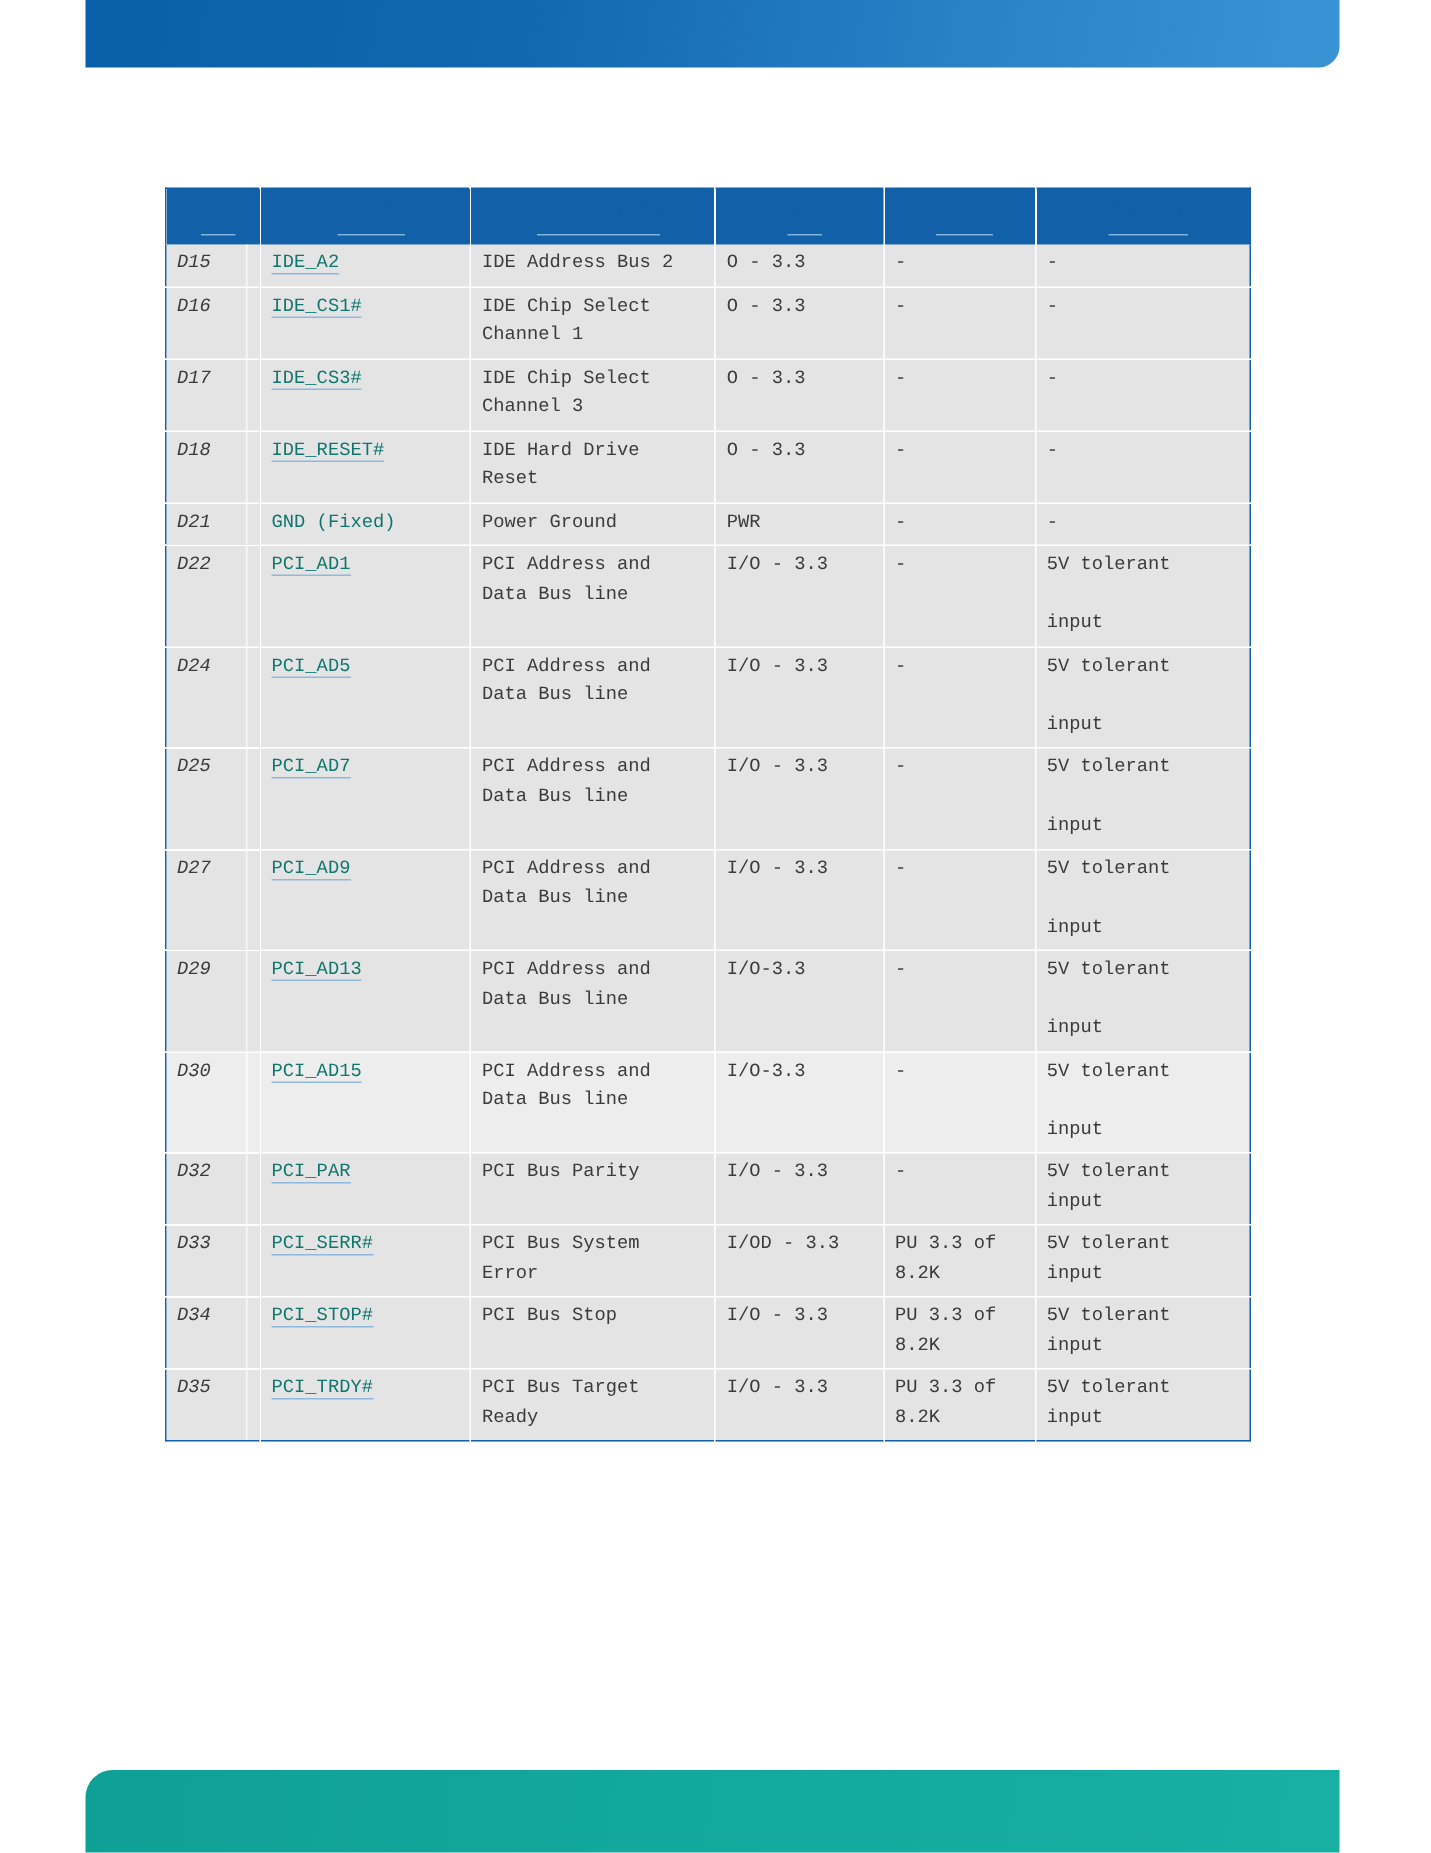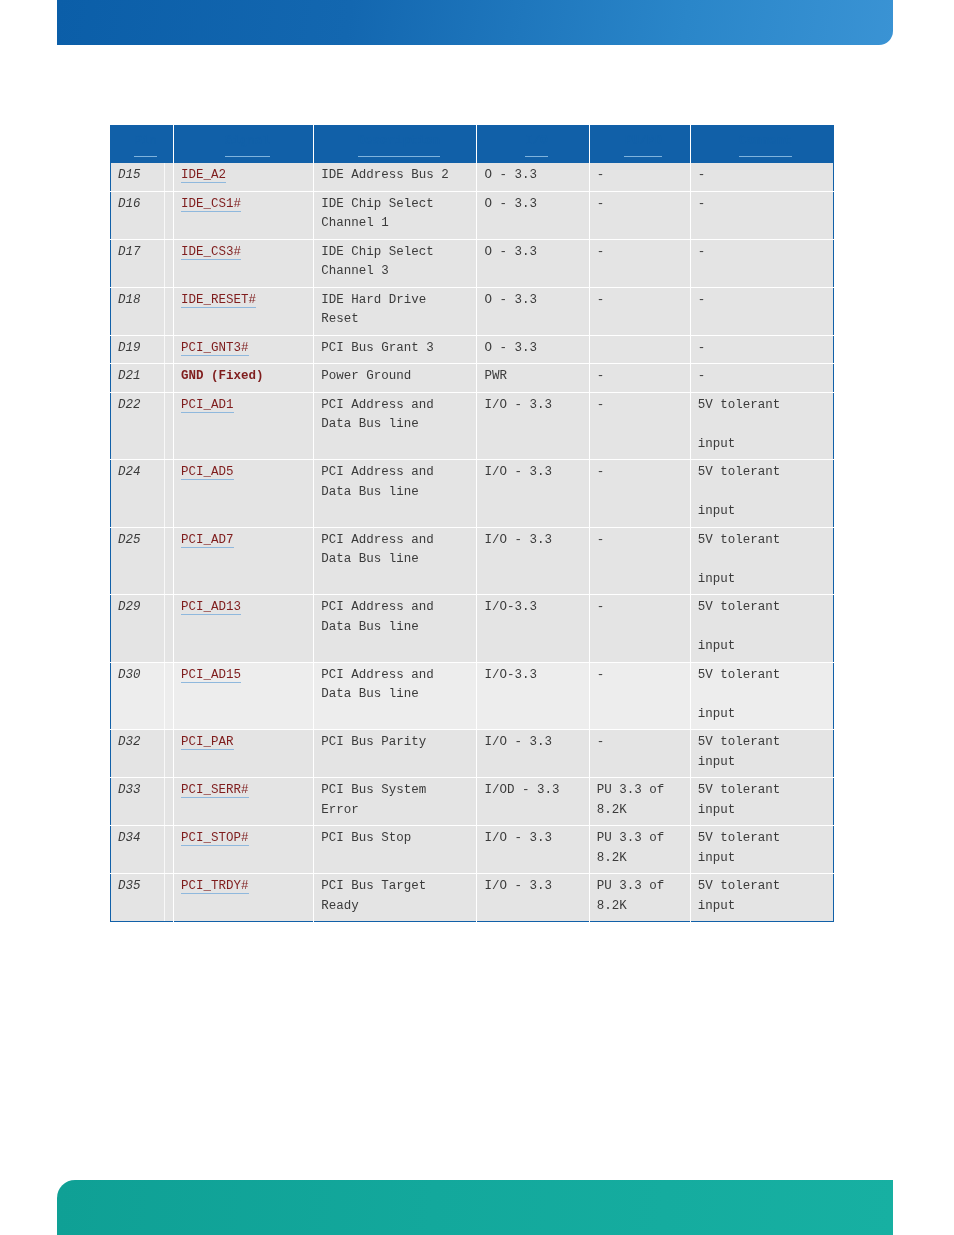--- a/index.html
+++ b/index.html
@@ -89,26 +89,26 @@
     content: "";
     position: absolute;
     right: 8px;
     top: 0;
     bottom: 0;
     width: 1px;
     background: rgba(255,255,255,0.75);
   }
 
   .sig {
-    color: #7f1d1d;
+    color: #0f766e;
     border-bottom: 1px solid #8fb8dd;
     display: inline;
     text-align: center;
   }
-  .sig.nolink { border-bottom: none; font-weight: bold; }
+  .sig.nolink { border-bottom: none; }
 
   
   .footer-bar {
     position: absolute;
     left: 57px;
     top: 1180px;
     width: 836px;
     height: 55px;
     background: linear-gradient(95deg, #0fa095 0%, #13a89c 45%, #17b0a2 100%);
     border-top-left-radius: 18px;
@@ -178,28 +178,20 @@
         <tr>
           <td class="col-pin">D18</td>
           <td><span class="sig">IDE_RESET#</span></td>
           <td>IDE Hard Drive
 Reset</td>
           <td>O - 3.3</td>
           <td>-</td>
           <td>-</td>
         </tr>
         <tr>
-          <td class="col-pin">D19</td>
-          <td><span class="sig">PCI_GNT3#</span></td>
-          <td>PCI Bus Grant 3</td>
-          <td>O - 3.3</td>
-          <td></td>
-          <td>-</td>
-        </tr>
-        <tr>
           <td class="col-pin">D21</td>
           <td><span class="sig nolink">GND (Fixed)</span></td>
           <td>Power Ground</td>
           <td>PWR</td>
           <td>-</td>
           <td>-</td>
         </tr>
         <tr>
           <td class="col-pin">D22</td>
           <td><span class="sig">PCI_AD1</span></td>
@@ -218,20 +210,31 @@
 Data Bus line</td>
           <td>I/O - 3.3</td>
           <td>-</td>
           <td>5V tolerant
 
 input</td>
         </tr>
         <tr>
           <td class="col-pin">D25</td>
           <td><span class="sig">PCI_AD7</span></td>
+          <td>PCI Address and
+Data Bus line</td>
+          <td>I/O - 3.3</td>
+          <td>-</td>
+          <td>5V tolerant
+
+input</td>
+        </tr>
+        <tr>
+          <td class="col-pin">D27</td>
+          <td><span class="sig">PCI_AD9</span></td>
           <td>PCI Address and
 Data Bus line</td>
           <td>I/O - 3.3</td>
           <td>-</td>
           <td>5V tolerant
 
 input</td>
         </tr>
         <tr>
           <td class="col-pin">D29</td>

